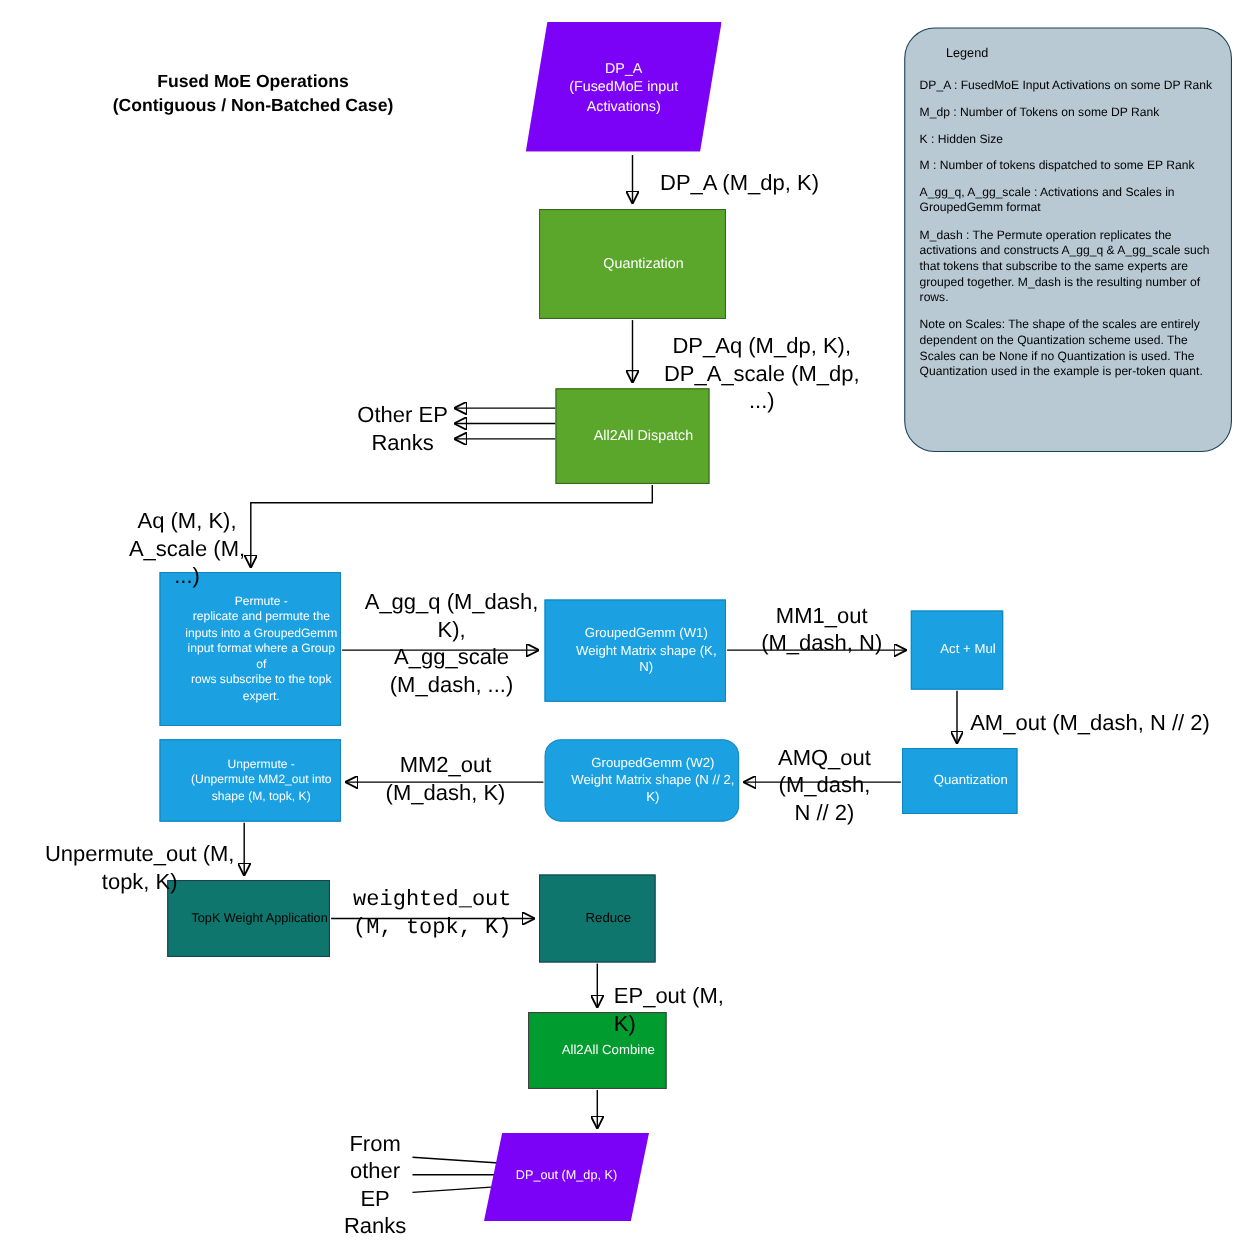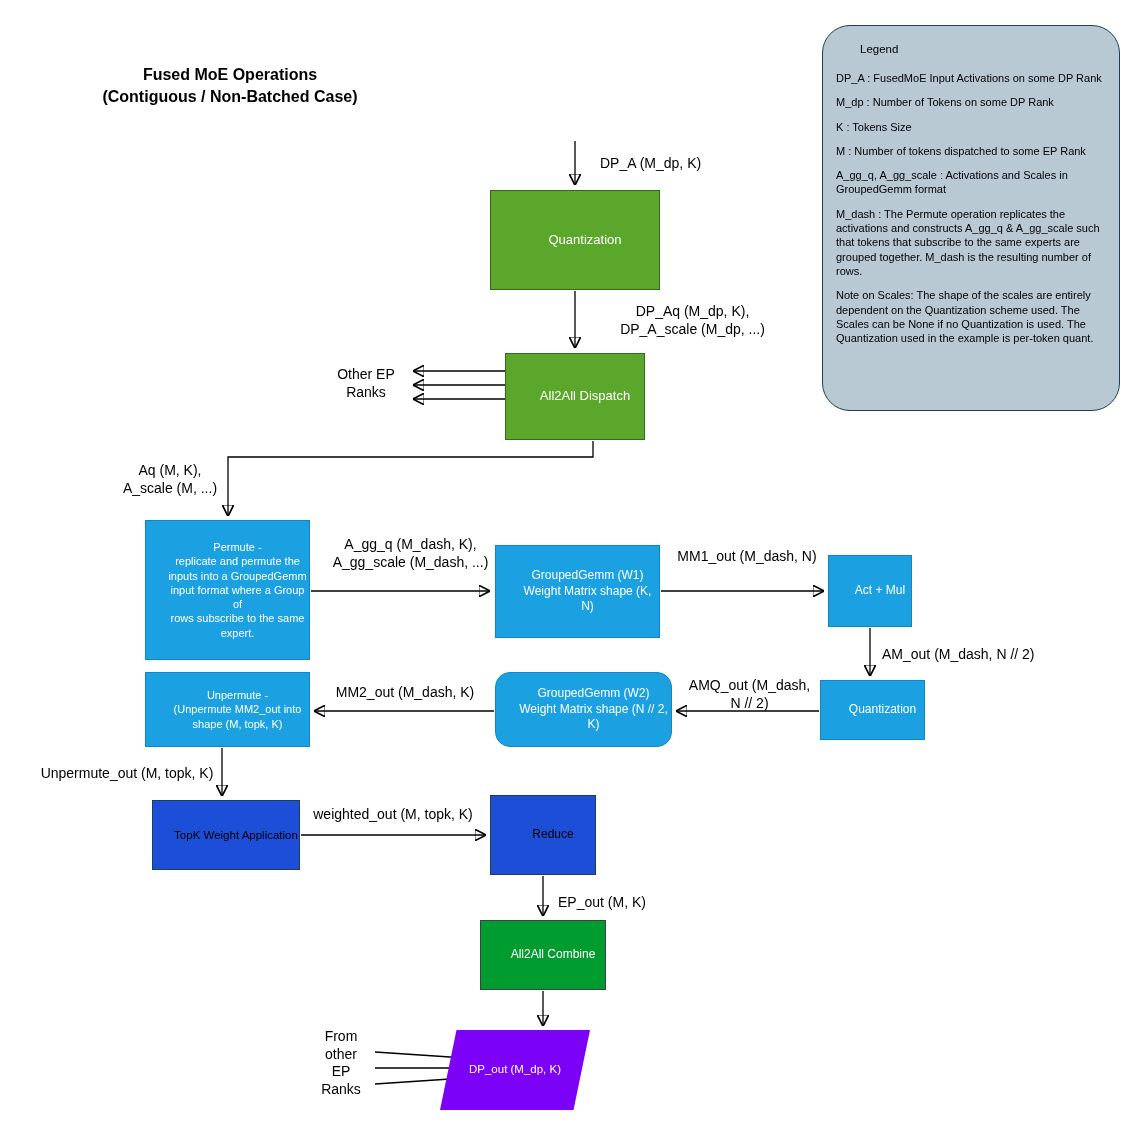--- a/index.html
+++ b/index.html
@@ -6,29 +6,29 @@
   html,body { background:#ffffff; font-family:"Liberation Sans", sans-serif; }
   #canvas { position:relative; width:1141px; height:1134px; background:#ffffff; overflow:hidden; }
 
   .title { position:absolute; left:30px; top:64px; width:400px; text-align:center;
            font-size:16px; font-weight:bold; color:#000; white-space:pre-line; line-height:1.35; }
 
   .node { position:absolute; display:flex; align-items:center; justify-content:center;
           text-align:center; white-space:pre-line; line-height:1.3;padding-left:20px; }
   .green     { background:#5aa72c; border:1px solid #37691a; color:#fff; font-size:13px; }
   .blue      { background:#1ba1e2; border:1px solid #1286bf; color:#fff; }
-  .gray      { background:#1d4ed8; border:1px solid #1c4154; color:#000; }
+  .gray      { background:#0f766e; border:1px solid #1c4154; color:#000; }
   .darkgreen { background:#009c2f; border:1px solid #404040; color:#fff; font-size:12px; }
 
   .parallelogram { position:absolute; background:#7c02f7; color:#fff;
           clip-path:polygon(11% 0, 100% 0, 89% 100%, 0 100%);
           display:flex; align-items:center; justify-content:center; text-align:center;
           white-space:pre-line; line-height:1.35; }
 
-  .edge-label { position:absolute; font-size:14px; color:#000; white-space:pre-line; line-height:1.25; }
+  .edge-label { position:absolute; font-size:20px; color:#000; white-space:pre-line; line-height:1.25; }
 
   .legend { position:absolute; left:822px; top:25px; width:298px; height:386px;
             background:#b8c9d4; border:1px solid #1c4154; border-radius:28px;
             padding:16px 10px 12px 13px; color:#000; font-size:11px; line-height:1.3; }
   .legend-title { margin:0 0 14px 24px; font-size:11.5px; }
   .legend-item  { margin-bottom:10px; }
 
   svg.connectors { position:absolute; left:0; top:0; width:1141px; height:1134px; pointer-events:none; }
   svg.connectors path { fill:none; stroke:#000; stroke-width:1.3; }
 </style>
@@ -59,35 +59,40 @@
     <path d="M543,876 L543,915" marker-end="url(#arrow)"></path>
     <path d="M543,991 L543,1025" marker-end="url(#arrow)"></path>
     <path d="M375,1052 L480,1059" marker-end="url(#arrow)"></path>
     <path d="M375,1068 L481,1068" marker-end="url(#arrow)"></path>
     <path d="M375,1084 L480,1077" marker-end="url(#arrow)"></path>
   </svg>
 
   <div class="title">Fused MoE Operations
 (Contiguous / Non-Batched Case)</div>
 
+  <div class="parallelogram" style="left:478px; top:20px; width:178px; height:118px; font-size:13px;">
+    <span>DP_A
+(FusedMoE input
+Activations)</span>
+  </div>
 
   <div class="node green" style="left:490px; top:190px; width:170px; height:100px;">
     <span>Quantization</span>
   </div>
 
   <div class="node green" style="left:505px; top:353px; width:140px; height:87px;">
     <span>All2All Dispatch</span>
   </div>
 
   <div class="node blue" style="left:145px; top:520px; width:165px; height:140px; font-size:11px;">
     <span>Permute -
 replicate and permute the
 inputs into a GroupedGemm
 input format where a Group of
-rows subscribe to the same
+rows subscribe to the topk
 expert.</span>
   </div>
 
   <div class="node blue" style="left:495px; top:545px; width:165px; height:93px; font-size:12px;">
     <span>GroupedGemm (W1)
 Weight Matrix shape (K, N)</span>
   </div>
 
   <div class="node blue" style="left:828px; top:555px; width:84px; height:72px; font-size:12px;">
     <span>Act + Mul</span>
@@ -142,33 +147,33 @@
 
   <div class="edge-label" style="left:882px; top:646px; width:230px;">AM_out (M_dash, N // 2)</div>
 
   <div class="edge-label" style="left:682px; top:677px; width:135px; text-align:center;">AMQ_out (M_dash,
 N // 2)</div>
 
   <div class="edge-label" style="left:325px; top:684px; width:160px; text-align:center;">MM2_out (M_dash, K)</div>
 
   <div class="edge-label" style="left:32px; top:765px; width:190px; text-align:center;">Unpermute_out (M, topk, K)</div>
 
-  <div class="edge-label" style="left:303px; top:806px; width:180px; text-align:center;">weighted_out (M, topk, K)</div>
+  <div class="edge-label" style="left:303px; top:806px; width:180px; text-align:center;font-family:Liberation Mono, monospace;">weighted_out (M, topk, K)</div>
 
   <div class="edge-label" style="left:558px; top:894px; width:120px;">EP_out (M, K)</div>
 
   <div class="edge-label" style="left:310px; top:1028px; width:62px; text-align:center;">From
 other
 EP
 Ranks</div>
 
   <div class="legend">
     <div class="legend-title">Legend</div>
     <p class="legend-item">DP_A : FusedMoE Input Activations on some DP Rank</p>
     <p class="legend-item">M_dp : Number of Tokens on some DP Rank</p>
-    <p class="legend-item">K : Tokens Size</p>
+    <p class="legend-item">K : Hidden Size</p>
     <p class="legend-item">M : Number of tokens dispatched to some EP Rank</p>
     <p class="legend-item">A_gg_q, A_gg_scale : Activations and Scales in GroupedGemm format</p>
     <p class="legend-item">M_dash : The Permute operation replicates the activations and constructs A_gg_q &amp; A_gg_scale such that tokens that subscribe to the same experts are grouped together. M_dash is the resulting number of rows.</p>
     <p class="legend-item">Note on Scales: The shape of the scales are entirely dependent on the Quantization scheme used. The Scales can be None if no Quantization is used. The Quantization used in the example is per-token quant.</p>
   </div>
 
 </div>
 
 </body></html>

